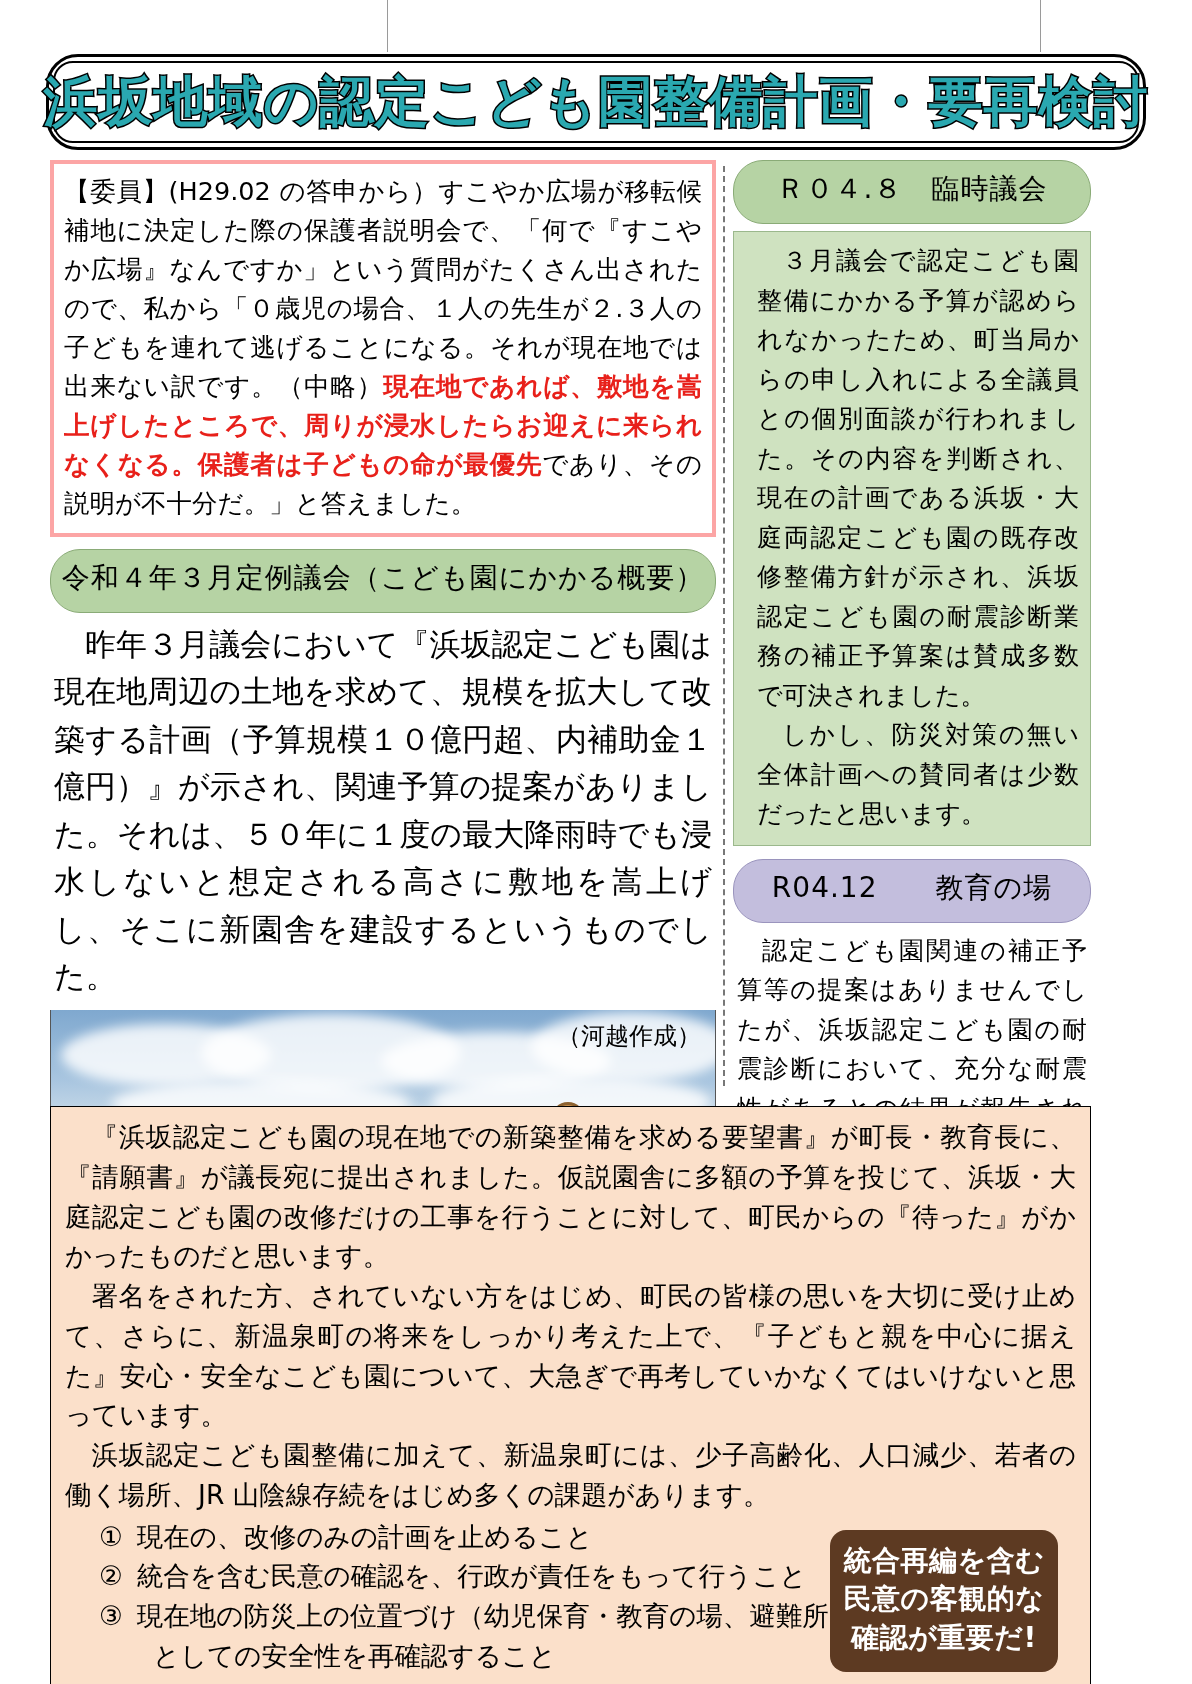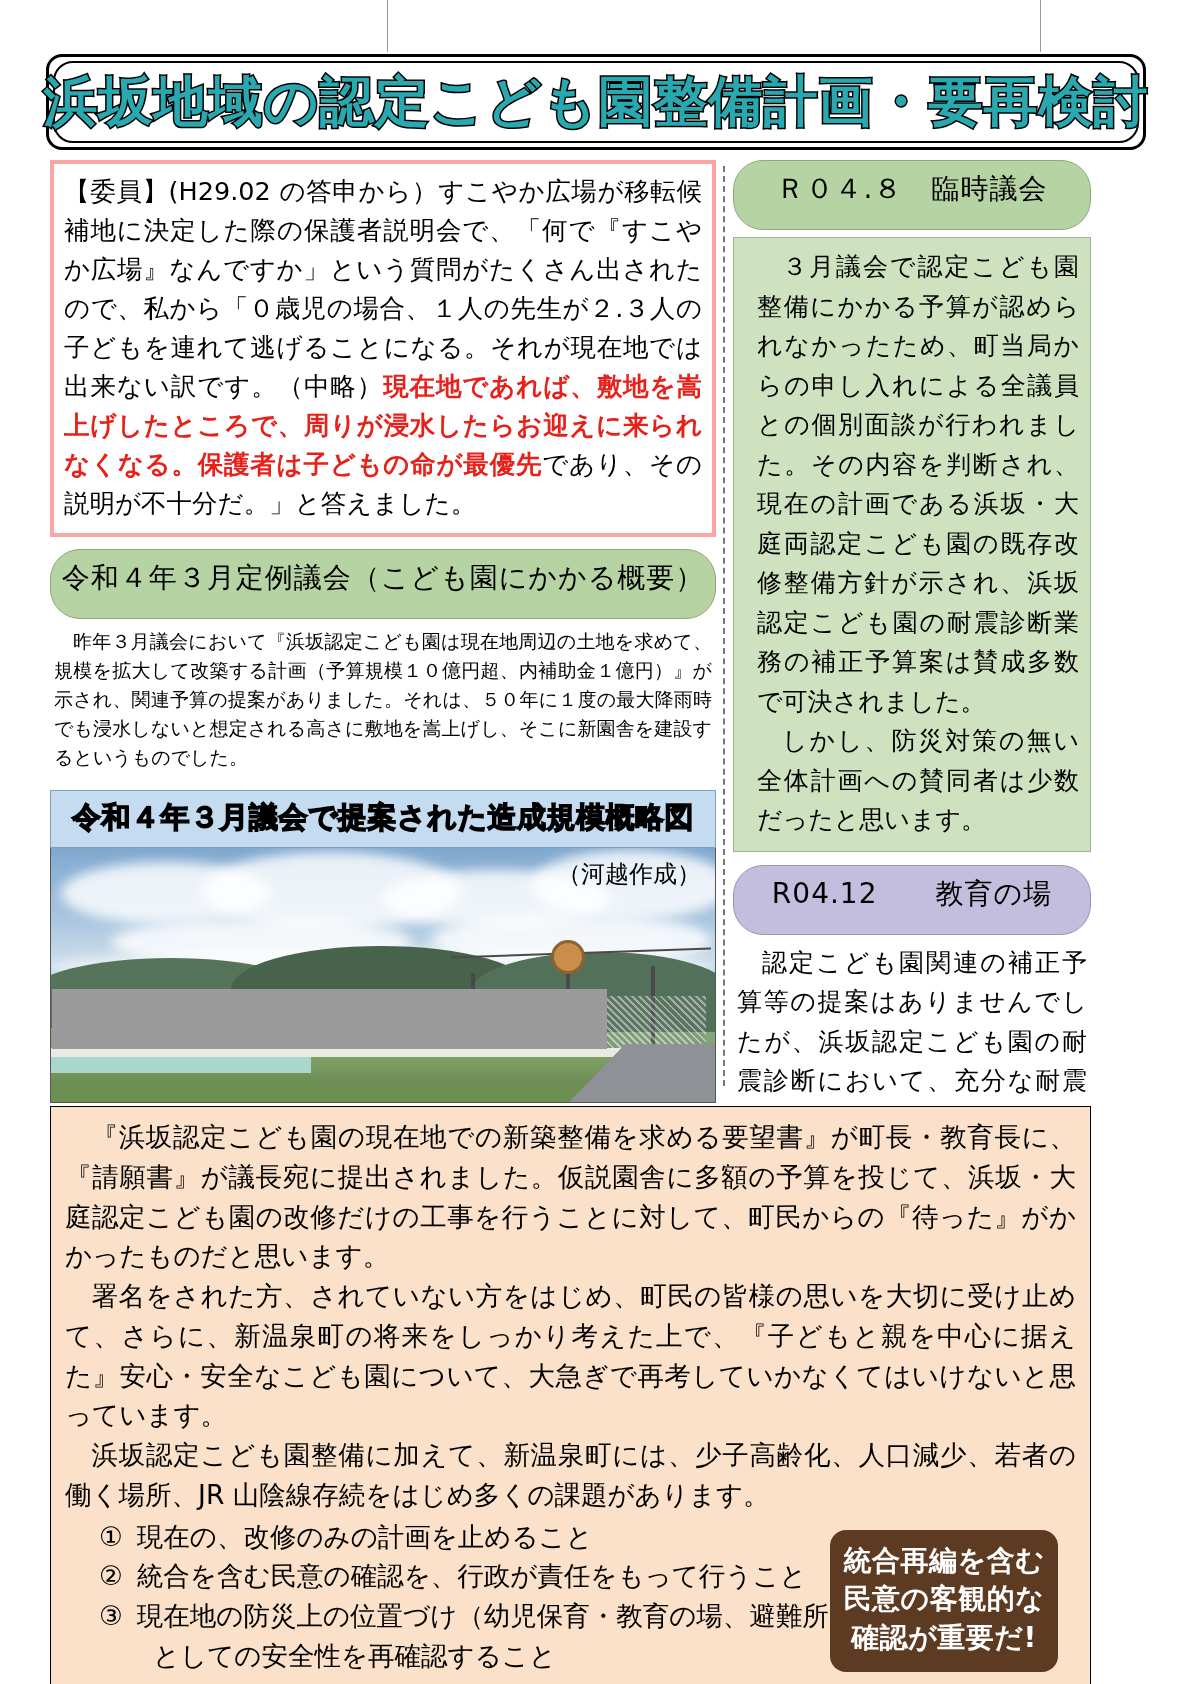--- a/index.html
+++ b/index.html
@@ -26,21 +26,21 @@
   }
   .crop-v-left  { left: 387px;  top: 0;   width: 1px; height: 52px; }
   .crop-v-right { left: 1040px; top: 0;   width: 1px; height: 52px; }
 
   
   .title-wrap {
     position: absolute;
     left: 46px; top: 54px;
     width: 1100px; height: 96px;
     border: 3px solid #000;
-    border-radius: 16px;
+    border-radius: 32px;
     background: #ffffff;
     padding: 4px;
   }
   .title-inner {
     width: 100%; height: 100%;
     border: 2px solid #000;
     border-radius: 20px;
     display: flex;
     align-items: center;
     justify-content: center;
@@ -78,42 +78,42 @@
     padding: 6px 0 8px;
     color: #000;
     font-family: "DejaVu Sans Mono", "Liberation Mono", monospace;
   }
 
   .hdr-pill {
     border-radius: 30px;
     text-align: center;
     font-size: 28px;
     letter-spacing: 1px;
-    padding: 9px 0 21px;
+    padding: 9px 0 15px;
     color: #000;
     border: 1px solid #7d9b6d;
   }
   .hdr-pill.green  { background: #b6d3a4; border-color: #8aab77; }
   .hdr-pill.purple { background: #c3bedd; border-color: #9a94bd; }
 
   
   .body-box {
     border: 4px solid #fca5a5;
     background: #ffffff;
     padding: 8px 10px 10px;
     font-size: 25.5px;
     line-height: 1.53;
     text-align: justify;
     text-justify: inter-character;
     color: #000;
   }
 
   .plain-box {
     padding: 8px 4px 10px;
-    font-size: 19px;
+    font-size: 31px;
     line-height: 1.53;
     text-align: justify;
     text-justify: inter-character;
     color: #000;
   }
   .plain-box p.indent { text-indent: 1em; }
 
   .red { color: #e8201a; font-weight: 700; }
 
   .green-box {
@@ -332,21 +332,20 @@
     <div class="body-box">
       <span>【委員】(H29.02 の答申から）すこやか広場が移転候補地に決定した際の保護者説明会で、「何で『すこやか広場』なんですか」という質問がたくさん出されたので、私から「０歳児の場合、１人の先生が２.３人の子どもを連れて逃げることになる。それが現在地では出来ない訳です。（中略）</span><span class="red">現在地であれば、敷地を嵩上げしたところで、周りが浸水したらお迎えに来られなくなる。保護者は子どもの命が最優先</span><span>であり、その説明が不十分だ。」と答えました。</span>
     </div>
 
     <div class="hdr-pill green" style="margin-top:12px;">令和４年３月定例議会（こども園にかかる概要）</div>
 
     <div class="plain-box">
       <p class="indent">昨年３月議会において『浜坂認定こども園は現在地周辺の土地を求めて、規模を拡大して改築する計画（予算規模１０億円超、内補助金１億円）』が示され、関連予算の提案がありました。それは、５０年に１度の最大降雨時でも浸水しないと想定される高さに敷地を嵩上げし、そこに新園舎を建設するというものでした。</p>
     </div>
 
-    <div class="fig-banner" style="margin-top:8px;">令和４年３月議会で提案された造成規模概略図</div>
 
     <div class="photo">
       <div class="cloud c1"></div>
       <div class="cloud c2"></div>
       <div class="cloud c3"></div>
       <div class="cloud c4"></div>
       <div class="cloud c5"></div>
       <div class="cloud c6"></div>
       <div class="cloud c7"></div>
 

